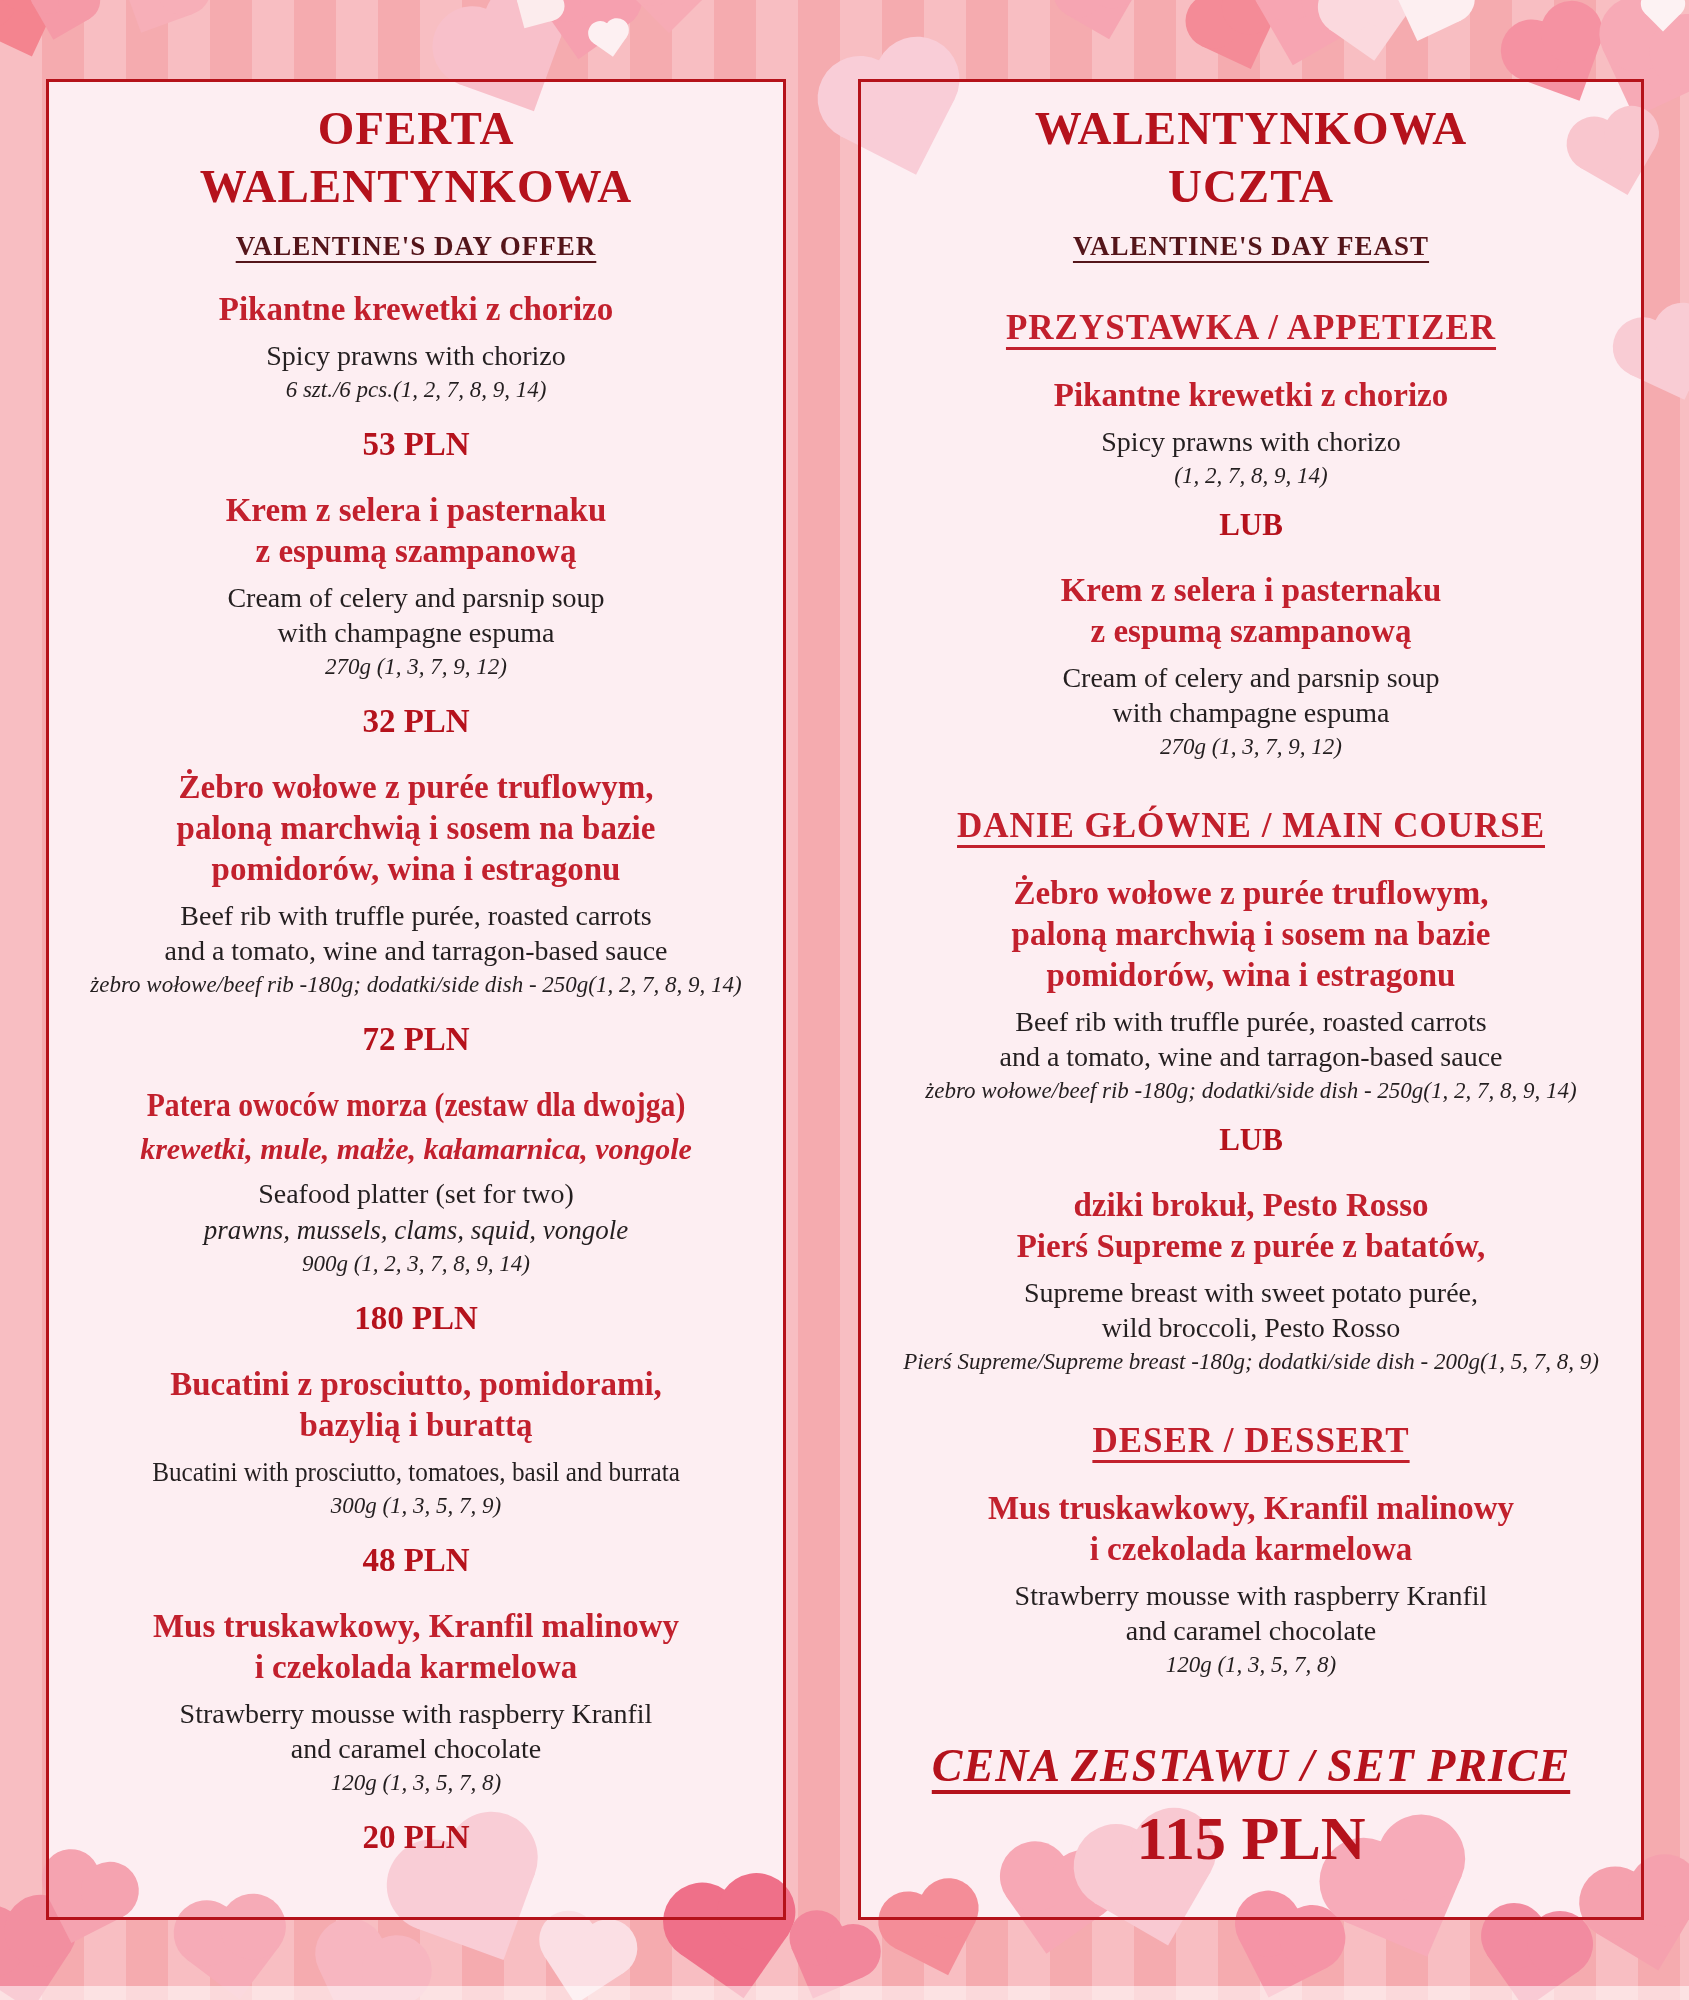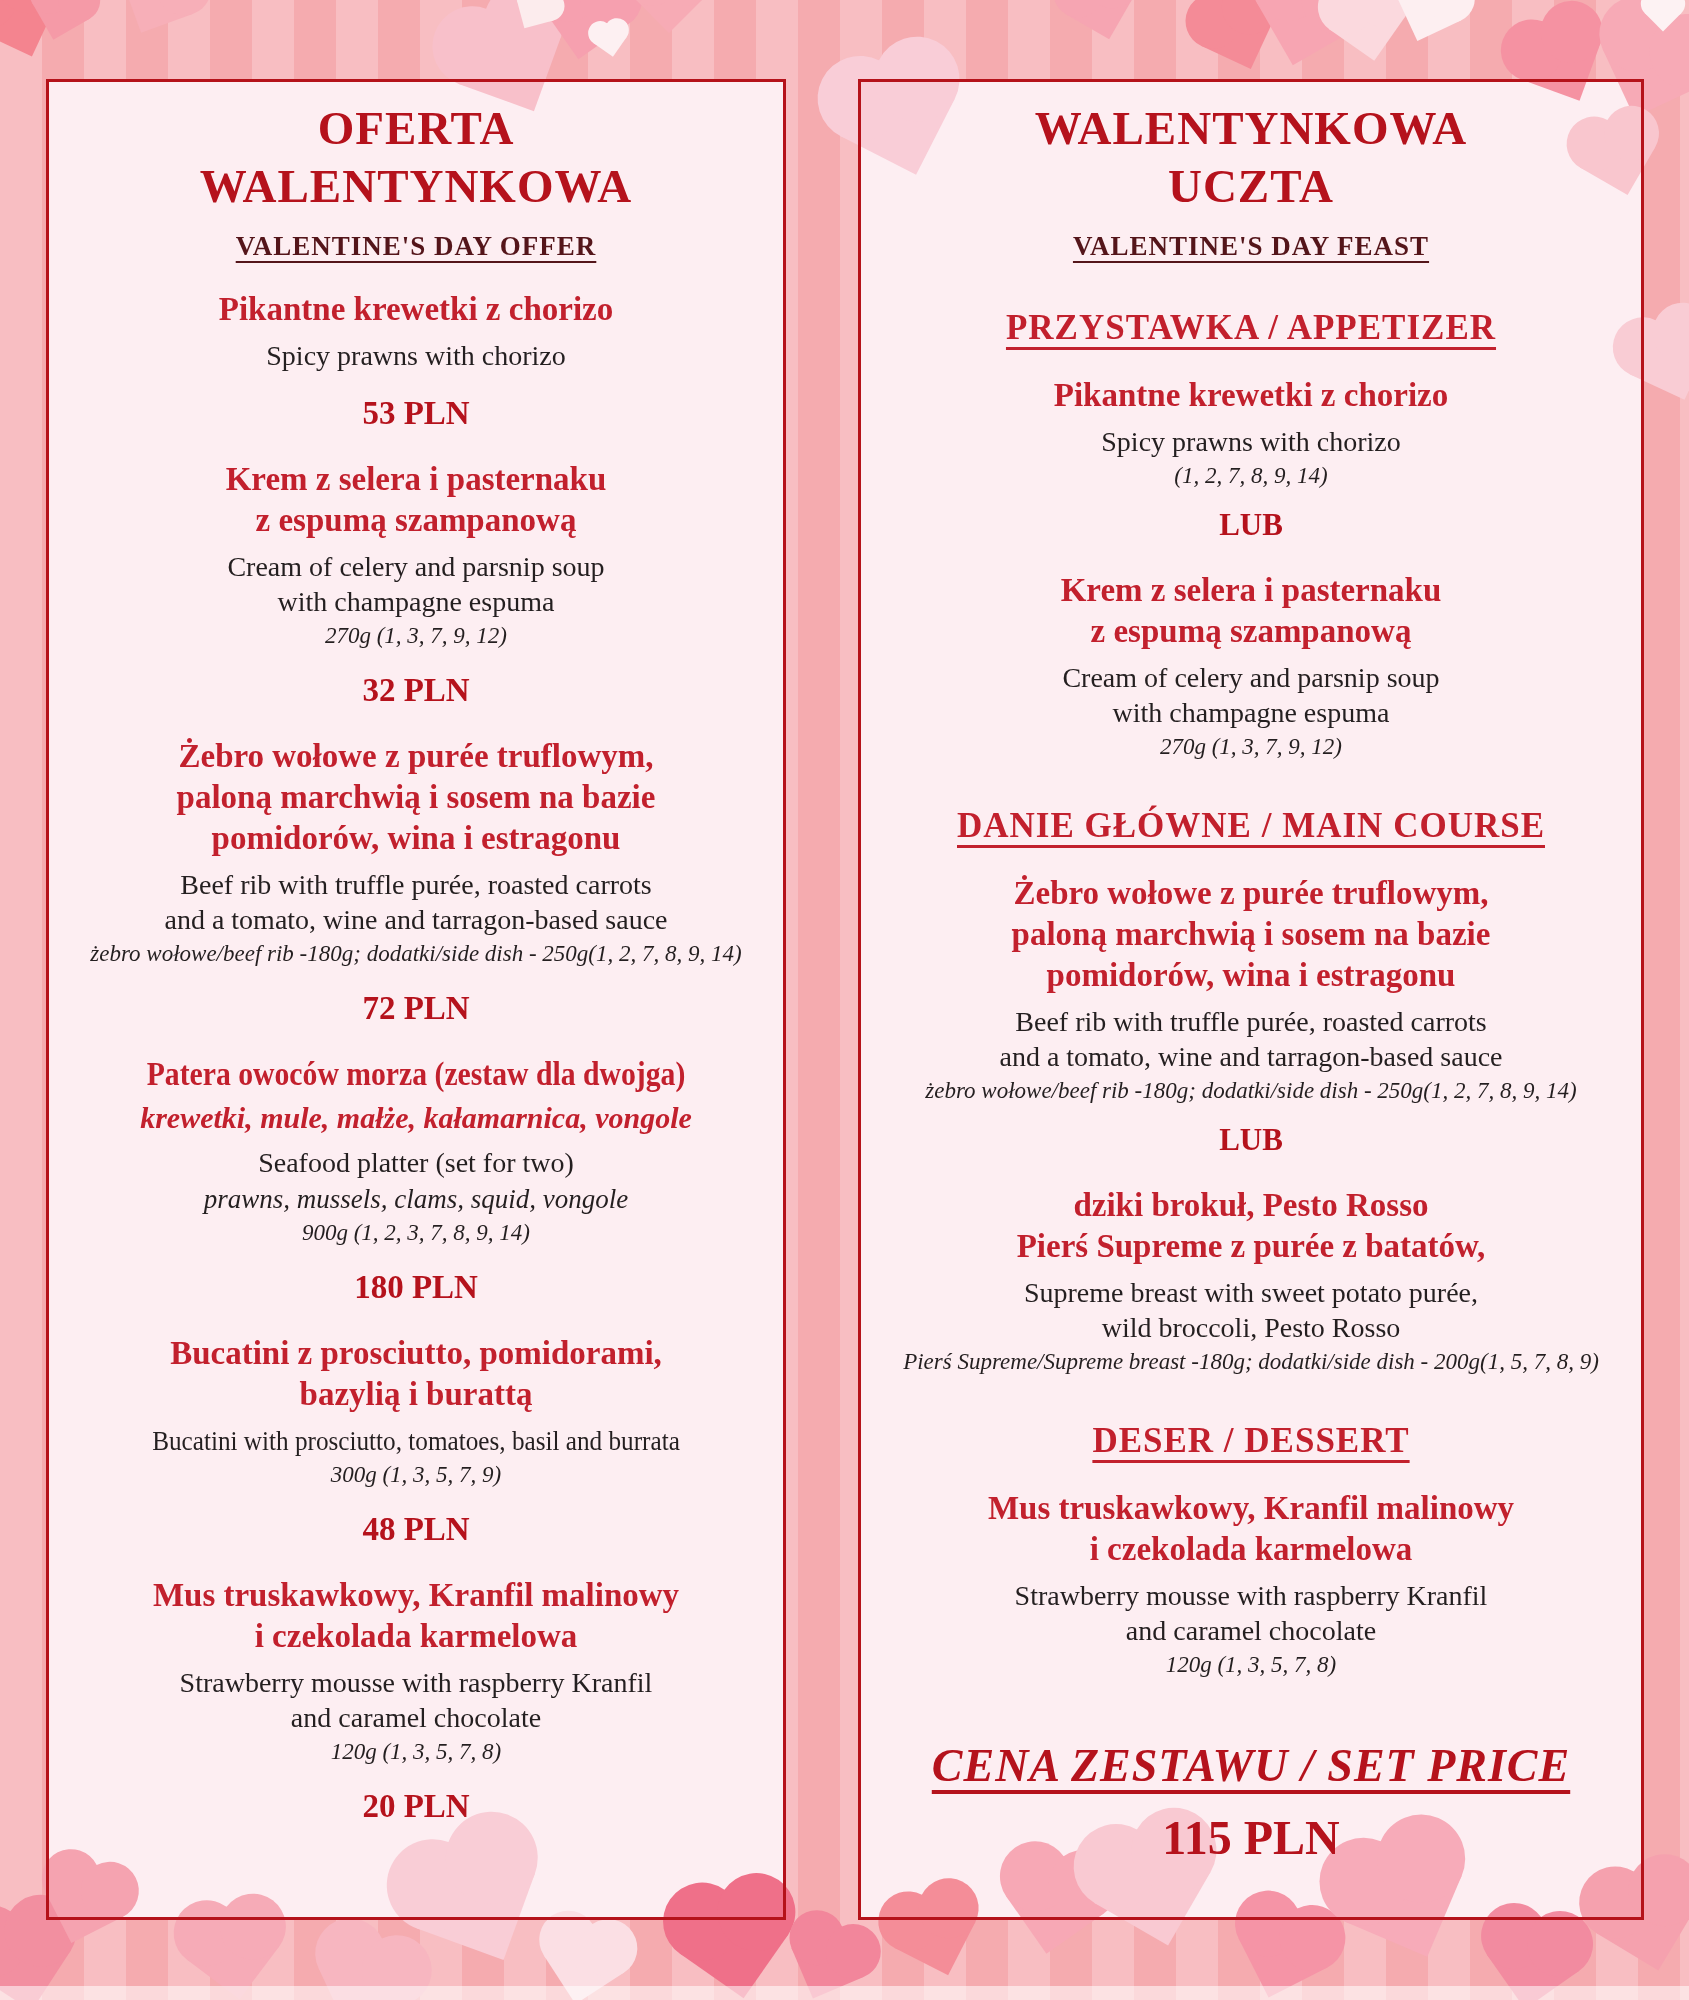--- a/index.html
+++ b/index.html
@@ -136,21 +136,21 @@
     font-weight:700;
     color:var(--title-red);
     letter-spacing:1px;
     text-decoration:underline;
     text-decoration-thickness:4px;
     text-underline-offset:9px;
     font-style:italic;
   }
   .b-price-big{margin-top:14px;}
   .b-price-big .ln{
-    font-size:48px;
+    font-size:62px;
     line-height:58px;
     font-weight:700;
     color:var(--title-red);
   }
   .heart{
     position:absolute;
     z-index:2;
     transform:rotate(var(--r));
   }
   .heart .sq{
@@ -294,20 +294,23 @@
       <div class="ln">OFERTA</div>
       <div class="ln">WALENTYNKOWA</div>
     </div>
     <div class="subtitle">VALENTINE'S DAY OFFER</div>
     <div>
         <div class="block b-name">
           <div class="ln">Pikantne krewetki z chorizo</div>
         </div>
         <div class="block b-desc">
           <div class="ln">Spicy prawns with chorizo</div>
+        </div>
+        <div class="block b-fine">
+          <div class="ln">6 szt./6 pcs.(1, 2, 7, 8, 9, 14)</div>
         </div>
         <div class="block b-price">
           <div class="ln">53 PLN</div>
         </div>
         <div class="block b-name">
           <div class="ln">Krem z selera i pasternaku</div>
           <div class="ln">z espumą szampanową</div>
         </div>
         <div class="block b-desc">
           <div class="ln">Cream of celery and parsnip soup</div>

